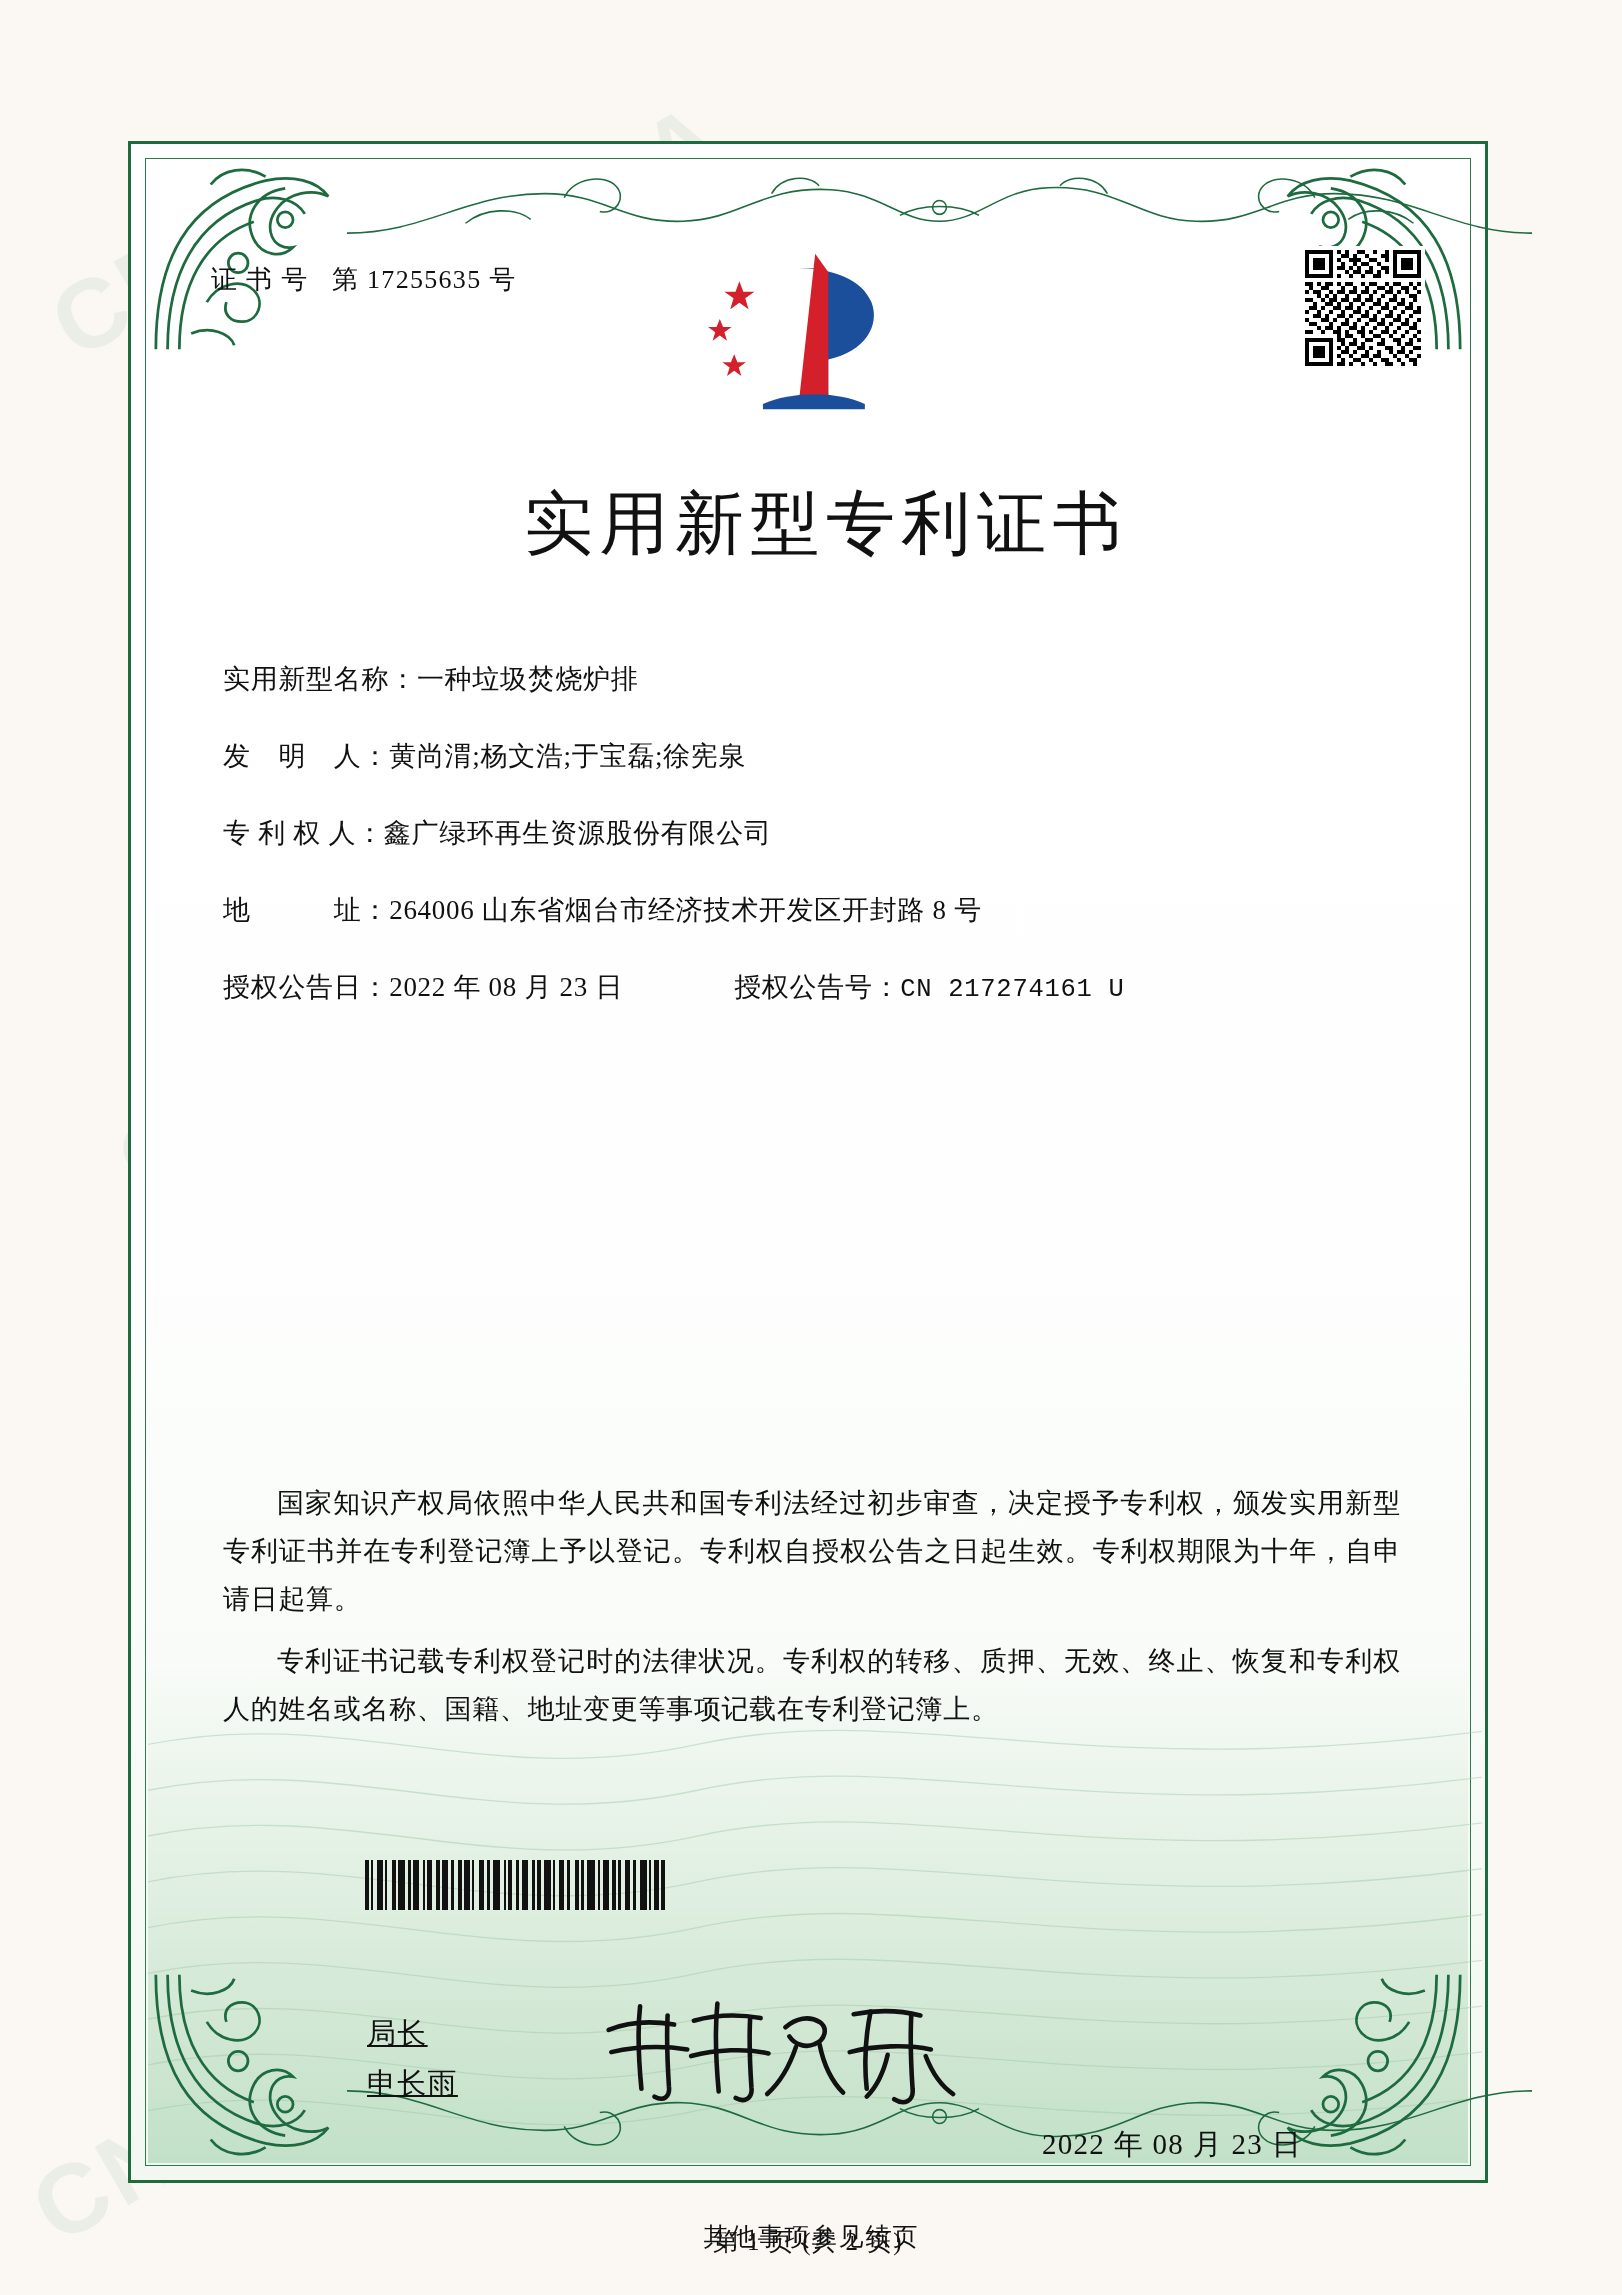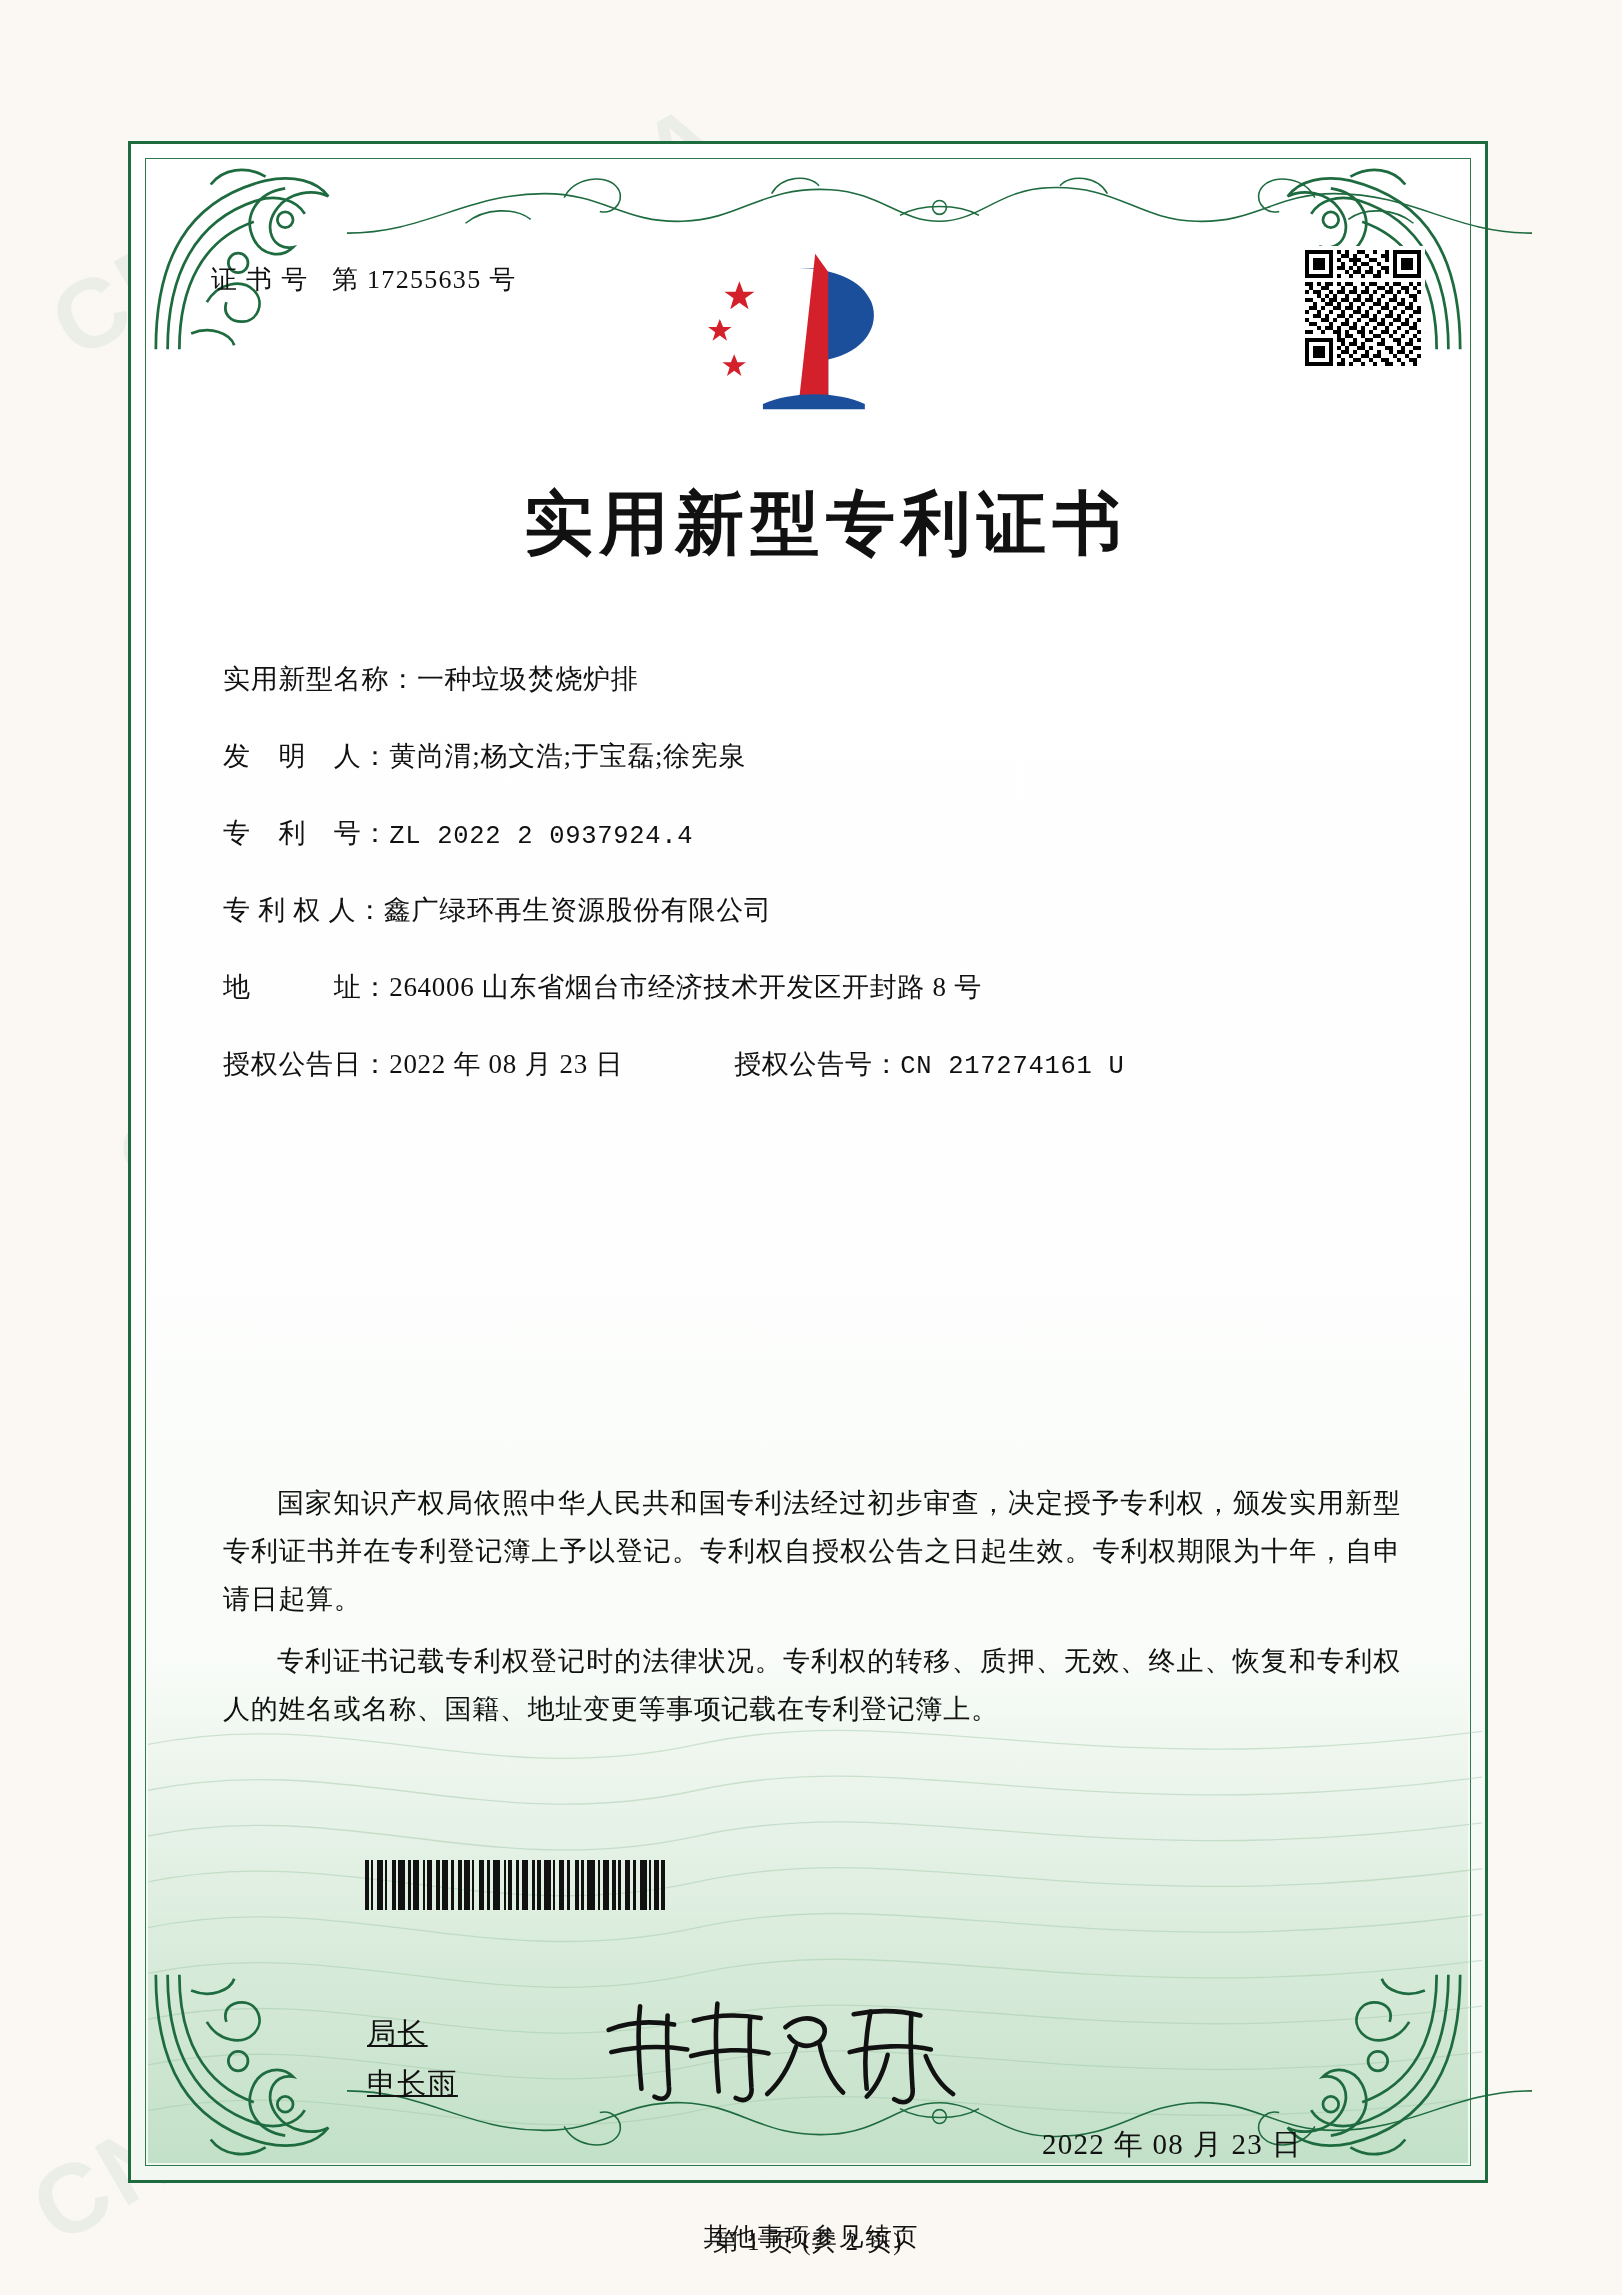--- a/index.html
+++ b/index.html
@@ -68,21 +68,21 @@
     background:#fff;padding:3.9px;box-sizing:border-box;
   }
   .logo{
     position:absolute;left:50%;top:98px;transform:translateX(-50%);
     width:216px;height:196px;
   }
   .title{
     position:absolute;left:0;right:0;top:334px;
     text-align:center;
     font-size:69px;
-    font-weight:700;
+    font-weight:400;
     letter-spacing:6.5px;
     color:#111;
     font-family:"DejaVu Serif","Liberation Serif",serif;
     padding-left:36px;
   }
 
   
   .fields{
     position:absolute;left:92px;right:79px;top:517px;
   }
@@ -499,24 +499,20 @@
   <div class="fields">
     <div class="row">
       <span class="lbl">实用新型名称：</span>
       <span class="val">一种垃圾焚烧炉排</span>
     </div>
     <div class="row">
       <span class="lbl">发　明　人：</span>
       <span class="val">黄尚渭;杨文浩;于宝磊;徐宪泉</span>
     </div>
     <div class="row">
-      <span class="lbl">专　利　号：</span>
-      <span class="val mono">ZL 2022 2 0937924.4</span>
-    </div>
-    <div class="row">
       <span class="lbl">专 利 权 人：</span>
       <span class="val">鑫广绿环再生资源股份有限公司</span>
     </div>
     <div class="row">
       <span class="lbl">地　　　址：</span>
       <span class="val">264006  山东省烟台市经济技术开发区开封路 8 号</span>
     </div>
     <div class="row-2col">
       <span class="lbl">授权公告日：</span>
       <span class="val">2022 年 08 月 23 日</span>

